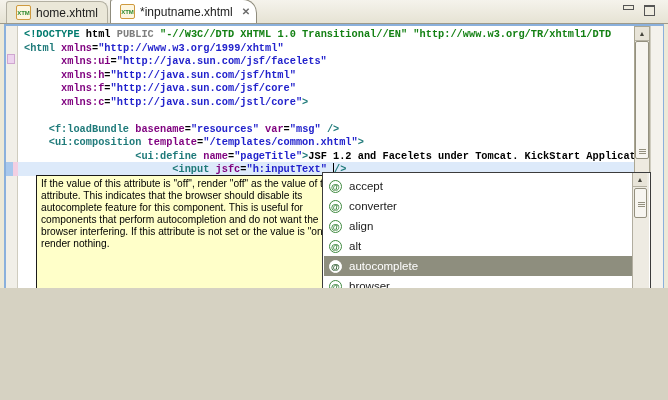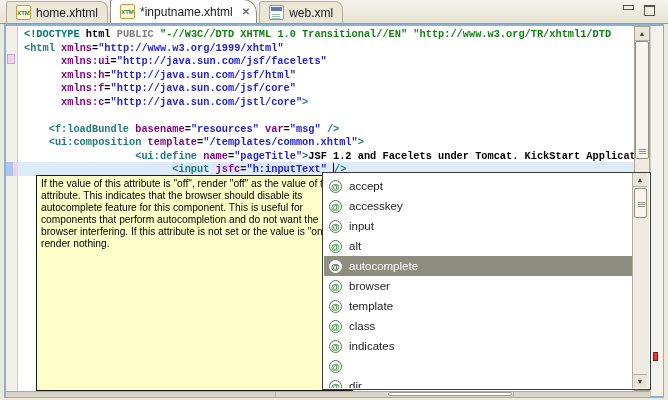--- a/index.html
+++ b/index.html
@@ -1,16 +1,16 @@
 <!DOCTYPE html>
 <html><head>
 <meta charset="utf-8">
 <style>
   html,body{margin:0;padding:0;background:#d6d2c2;}
-  .window{position:relative;width:668px;height:400px;background:#ece9d8;overflow:hidden;
+  .window{position:relative;width:668px;height:288px;background:#ece9d8;overflow:hidden;
           font-family:"Liberation Sans",sans-serif;}
 
   
   .tabbar{position:absolute;left:0;top:0;width:668px;height:24px;
           background:linear-gradient(#f5f3ec,#e6e3d4);border-bottom:1px solid #9d9a8b;
           display:flex;align-items:flex-end;padding-left:6px;box-sizing:border-box;}
   .tab{height:21px;display:flex;align-items:center;gap:5px;padding:0 9px;font-size:12px;color:#1c1c1c;
        border:1px solid #b3b0a2;border-bottom:none;border-radius:3px 8px 0 0;background:#eae7d8;
        margin-right:2px;white-space:nowrap;}
   .tab.active{background:#ffffff;border-color:#8f8c7d;height:23px;border-radius:3px 14px 0 0;
@@ -94,24 +94,20 @@
   <div class="tabbar" id="tabbar">
       <div class="tab">
         <span class="fileicon icon-xhtml">XTM</span>
         <span>home.xhtml</span>
       </div>
       <div class="tab active">
         <span class="fileicon icon-xhtml">XTM</span>
         <span>*inputname.xhtml</span>
         <span class="close">✕</span>
       </div>
-      <div class="tab">
-        <span class="fileicon icon-xml"></span>
-        <span>web.xml</span>
-      </div>
     </div>
   <div class="winbtns">
     <div class="winbtn">
         <span class="bar"></span>
       </div>
     <div class="winbtn">
         <span class="box"></span>
       </div>
   </div>
 
@@ -143,25 +139,25 @@
   <div class="tooltip">If the value of this attribute is "off", render "off" as the value of the attribute. This indicates that the browser should disable its autocomplete feature for this component. This is useful for components that perform autocompletion and do not want the browser interfering. If this attribute is not set or the value is "on" render nothing.</div>
 
   <div class="popup">
     <div class="items" id="citems">
         <div class="citem">
           <span class="abadge">@</span>
           <span>accept</span>
         </div>
         <div class="citem">
           <span class="abadge">@</span>
-          <span>accesskey</span>
+          <span>converter</span>
         </div>
         <div class="citem">
           <span class="abadge">@</span>
-          <span>input</span>
+          <span>align</span>
         </div>
         <div class="citem">
           <span class="abadge">@</span>
           <span>alt</span>
         </div>
         <div class="citem sel">
           <span class="abadge">@</span>
           <span>autocomplete</span>
         </div>
         <div class="citem">

